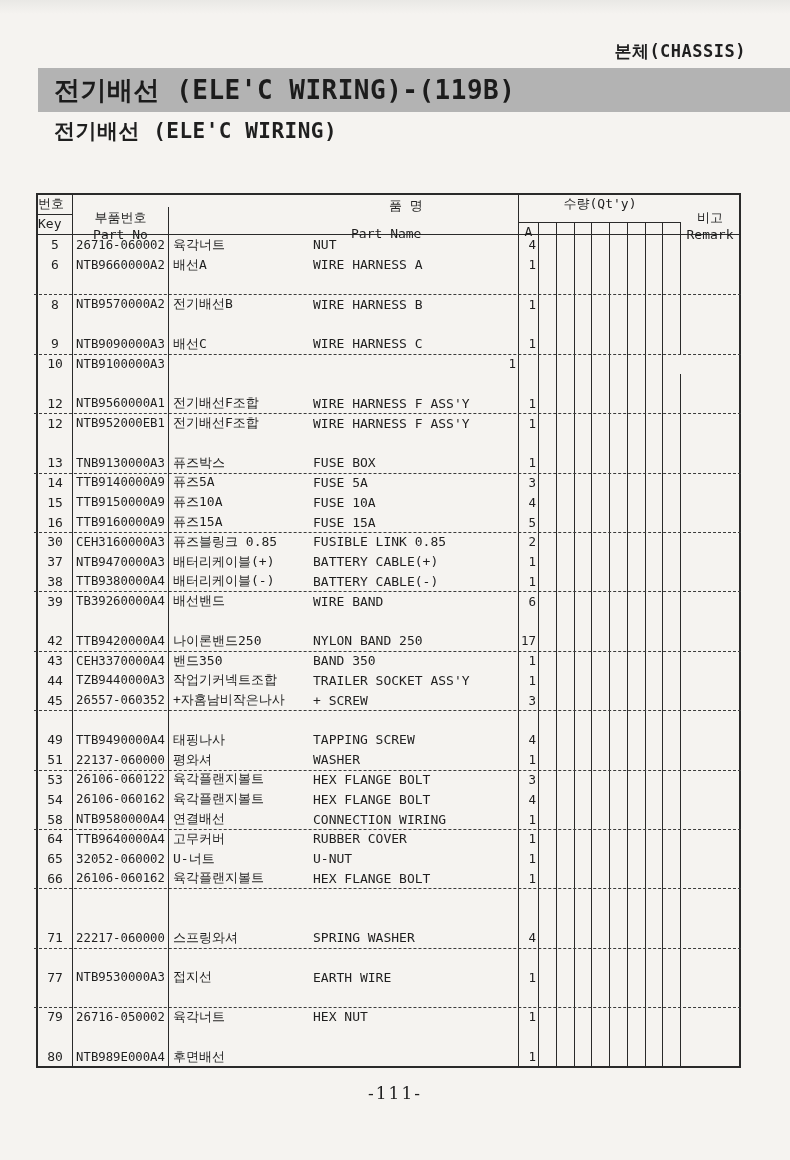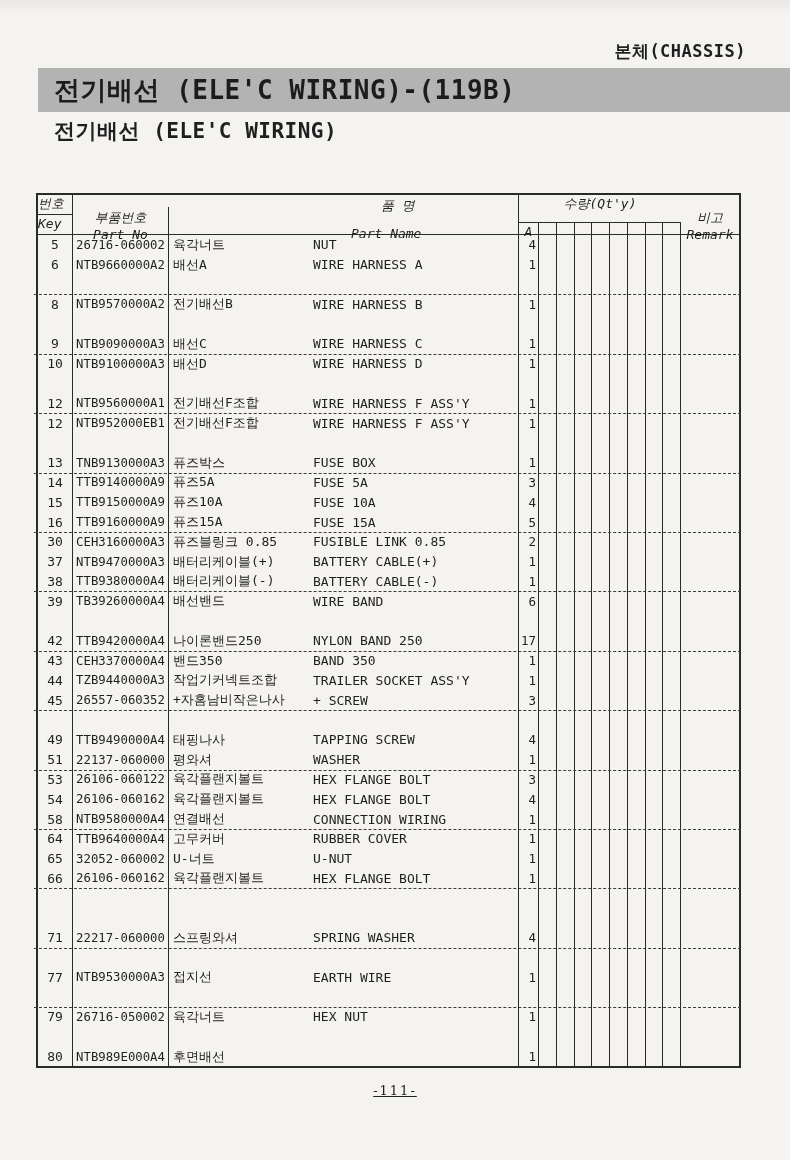--- a/index.html
+++ b/index.html
@@ -40,29 +40,28 @@
     position:absolute; left:36px; top:193px; width:705px;
     border:2px solid var(--line);
     background:transparent;
   }
   .thead{
     display:grid;
     grid-template-columns:35px 96px 350px 162px 58px;
     height:40px;
     border-bottom:1.5px solid var(--line);
     font-size:13px;
-    font-style:italic;
   }
   .thead .hcol{position:relative;}
   .b-r{border-right:1px solid var(--line);}
   .h-two{display:flex;flex-direction:column;justify-content:space-between;
          text-align:center;padding:2px 0 1px;margin-top:12px;}
   .h-key .top{border-bottom:1px solid var(--line);height:20px;line-height:18px;}
   .h-key .bot{height:19px;line-height:17px;}
-  .h-name .kr-lab{position:absolute;left:212px;top:2px;text-align:center;}
+  .h-name .kr-lab{position:absolute;left:220px;top:2px;text-align:center;}
   .h-name .en-lab{position:absolute;left:182px;bottom:2px;}
   .h-qty .qty-top{
     height:28px;line-height:18px;text-align:center;
     border-bottom:1px solid var(--line);
   }
   .h-qty .qty-sub{
     display:grid;grid-template-columns:20px repeat(8,17.75px);
     height:19px;
   }
   .h-qty .qty-sub div{border-right:1px solid var(--line);text-align:center;line-height:17px;}
@@ -89,21 +88,21 @@
   .row.dashed::after{
     content:"";
     position:absolute;left:-4px;right:-2px;bottom:-1px;
     border-top:1.4px dashed #3c3c3c;
     z-index:2;
   }
   .page-number{
     position:absolute;left:0;top:1083px;width:100%;
     text-align:center;
     font-family:"DejaVu Serif","Liberation Serif",serif;
-    font-size:13px;letter-spacing:2px;text-decoration:underline;
+    font-size:17px;letter-spacing:2px;
   }
 </style>
 </head>
 <body>
 
 <div class="corner-label">본체(CHASSIS)</div>
 
 <div class="title-bar">
   <span>전기배선 (ELE'C WIRING)-(119B)</span>
 </div>
@@ -242,24 +241,20 @@
         <div class="c qn"></div>
         <div class="c qn"></div>
         <div class="c qn"></div>
         <div class="c qn"></div>
         <div class="c qn"></div>
         <div class="c rm"></div>
       </div>
       <div class="row">
         <div class="c key">10</div>
         <div class="c pno">NTB9100000A3</div>
-        <div class="c nm">
-          <span class="kr">배선D</span>
-          <span class="en">WIRE HARNESS D</span>
-        </div>
         <div class="c qa">1</div>
         <div class="c qn"></div>
         <div class="c qn"></div>
         <div class="c qn"></div>
         <div class="c qn"></div>
         <div class="c qn"></div>
         <div class="c qn"></div>
         <div class="c qn"></div>
         <div class="c qn"></div>
         <div class="c rm"></div>

